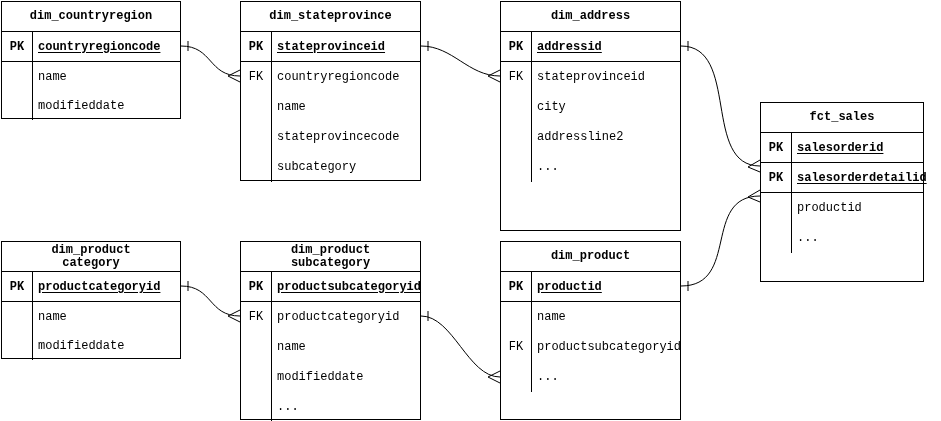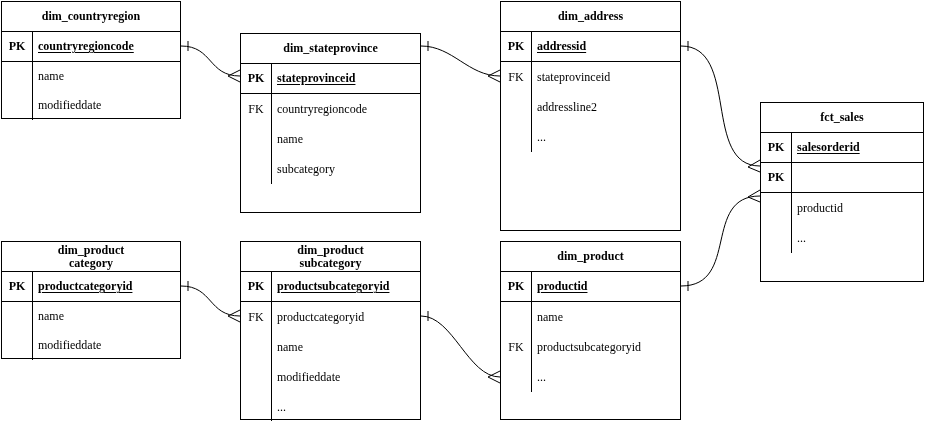--- a/index.html
+++ b/index.html
@@ -1,20 +1,20 @@
 <!DOCTYPE html>
 <html><head>
 <meta charset="utf-8">
 <style>
   html,body { margin:0; padding:0; background:#ffffff; }
   .canvas {
     position:relative;
     width:941px; height:421px;
     background:#ffffff;
-    font-family:Liberation Serif, serif;
+    font-family:Liberation Mono, monospace;
     font-size:12px;
     color:#000000;
     overflow:hidden;
   }
   .edges { position:absolute; left:0; top:0; width:941px; height:421px; }
   .edges path { fill:none; stroke:#000000; stroke-width:1; }
 
   .etable {
     position:absolute;
     background:#ffffff;
@@ -92,35 +92,39 @@
         <div class="key"></div>
         <div class="field">name</div>
       </div>
       <div class="trow" style="height:29px;">
         <div class="key"></div>
         <div class="field">modifieddate</div>
       </div>
     </div>
   </div>
 
-  <div class="etable" style="left:240px; top:1px; width:181px; height:180px;margin-top:32px;">
+  <div class="etable" style="left:240px; top:1px; width:181px; height:180px;">
     <div class="t-title">dim_stateprovince</div>
     <div class="t-rows">
       <div class="vline"></div>
       <div class="trow pk">
         <div class="key">PK</div>
         <div class="field">stateprovinceid</div>
       </div>
       <div class="trow">
         <div class="key">FK</div>
         <div class="field">countryregioncode</div>
       </div>
       <div class="trow">
         <div class="key"></div>
         <div class="field">name</div>
+      </div>
+      <div class="trow">
+        <div class="key"></div>
+        <div class="field">stateprovincecode</div>
       </div>
       <div class="trow">
         <div class="key"></div>
         <div class="field">subcategory</div>
       </div>
     </div>
   </div>
 
   <div class="etable" style="left:500px; top:1px; width:181px; height:230px;">
     <div class="t-title">dim_address</div>
@@ -129,39 +133,44 @@
       <div class="trow pk">
         <div class="key">PK</div>
         <div class="field">addressid</div>
       </div>
       <div class="trow">
         <div class="key">FK</div>
         <div class="field">stateprovinceid</div>
       </div>
       <div class="trow">
         <div class="key"></div>
+        <div class="field">city</div>
+      </div>
+      <div class="trow">
+        <div class="key"></div>
         <div class="field">addressline2</div>
       </div>
       <div class="trow">
         <div class="key"></div>
         <div class="field">...</div>
       </div>
     </div>
   </div>
 
   <div class="etable" style="left:760px; top:61px; width:164px; height:180px;margin-top:41px;">
     <div class="t-title">fct_sales</div>
     <div class="t-rows">
       <div class="vline"></div>
       <div class="trow pk">
         <div class="key">PK</div>
         <div class="field">salesorderid</div>
       </div>
       <div class="trow pk">
         <div class="key">PK</div>
+        <div class="field">salesorderdetailid</div>
       </div>
       <div class="trow">
         <div class="key"></div>
         <div class="field">productid</div>
       </div>
       <div class="trow">
         <div class="key"></div>
         <div class="field">...</div>
       </div>
     </div>

